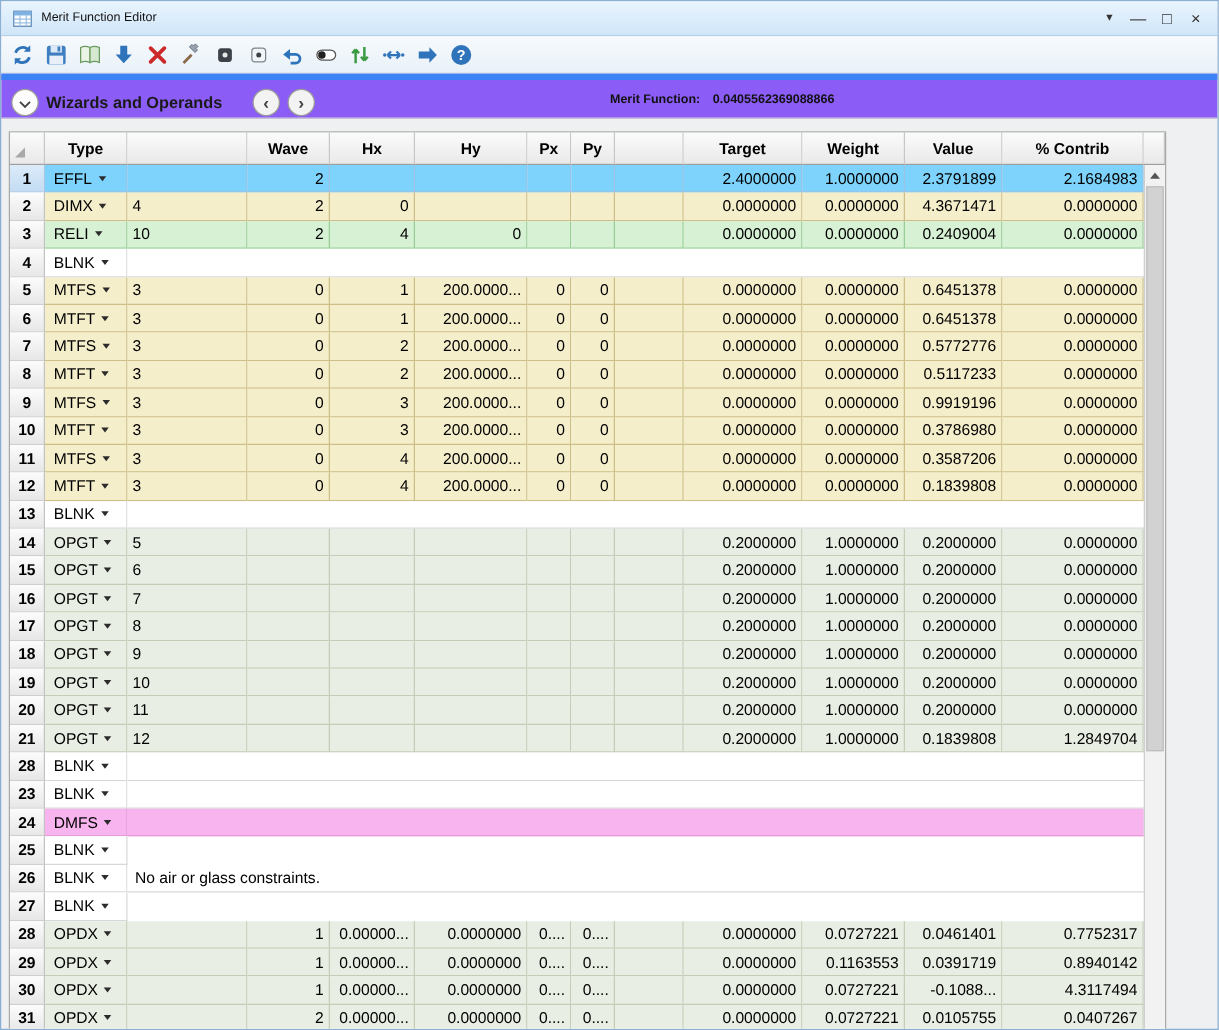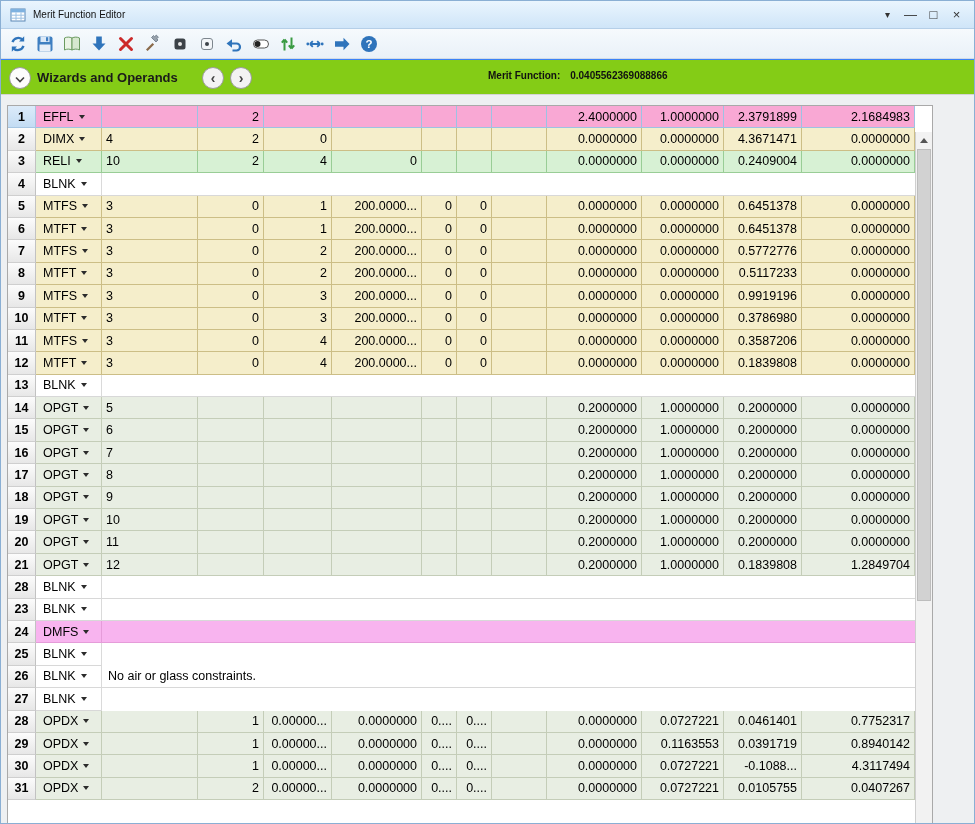--- a/index.html
+++ b/index.html
@@ -13,21 +13,21 @@
   .win-controls{margin-left:auto;display:flex;align-items:center}
   .wc{width:23px;height:22px;display:flex;align-items:center;justify-content:center;font-size:13px;color:#333;cursor:default}
   .wc.menu{font-size:10px}
 
   
   .toolbar{height:30px;background:linear-gradient(#f6fafd,#e9f1f8);border-bottom:1px solid #d2dce6;display:flex;align-items:center;padding:0 4px;gap:1px}
   .tb{width:26px;height:26px;border:none;background:transparent;display:flex;align-items:center;justify-content:center;padding:0}
   .tb svg{display:block}
 
   
-  .wizbar{height:36px;background:#84cc16;border-top:1px solid #3b82f6;border-bottom:1px solid #d4d4d4;position:relative}
+  .wizbar{height:36px;background:#8b5cf6;border-top:5px solid #3b82f6;border-bottom:1px solid #d4d4d4;position:relative}
   .circle{width:22px;height:22px;border-radius:50%;background:#fdfdfd;border:1px solid #9b9b9b;display:flex;align-items:center;justify-content:center;position:absolute;top:7px;font-size:14px;font-weight:bold;color:#444;line-height:1}
   .expander{left:8px}
   .prev{left:201px;background:#f3f3f3}
   .next{left:229px;background:#f3f3f3}
   .wiz-label{position:absolute;left:36px;top:10px;font-size:13px;font-weight:bold;color:#1a1a1a}
   .merit{position:absolute;left:487px;top:10px;font-size:10px;font-weight:bold;color:#111;display:flex;gap:10px}
 
   
   .grid-wrap{position:absolute;left:6px;top:104px;width:926px;height:720px;border:1px solid #a9a9a9;background:#ffffff;overflow:hidden}
   .g-head{display:flex;height:26px}
@@ -39,21 +39,21 @@
   .c-px{width:35px}.c-py{width:35px}.c-gap{width:55px}.c-target{width:95px}.c-weight{width:82px}.c-value{width:78px}
   .c-contrib{width:113px}.c-sb{width:17px}
 
   .g-cell.c-type{justify-content:flex-start;padding-left:7px}
   .g-cell.c-p1{justify-content:flex-start}
   .g-cell.c-merged{flex:1 1 auto;justify-content:flex-start;border-right:none;padding-left:6px}
 
   .dd{width:0;height:0;border-left:3.5px solid transparent;border-right:3.5px solid transparent;border-top:4.5px solid #2b2b2b;margin-left:5px;flex:0 0 auto}
 
   
-  .s-sel  .g-cell{background:#f9a8d4;border-right-color:#9dc2e3;border-bottom-color:#9dc2e3}
+  .s-sel  .g-cell{background:#7dd3fc;border-right-color:#9dc2e3;border-bottom-color:#9dc2e3}
   .s-tan  .g-cell{background:#f5eecb;border-right-color:#ccbe86;border-bottom-color:#ccbe86}
   .s-green .g-cell{background:#d7f1d4;border-right-color:#99cd96;border-bottom-color:#99cd96}
   .s-sage .g-cell{background:#e8eee3;border-right-color:#c4cdb8;border-bottom-color:#c4cdb8}
   .s-white .g-cell{background:#ffffff;border-right-color:#dadada;border-bottom-color:#d8d8d8}
   .s-pink .g-cell{background:#f8b4ef;border-right-color:#e59cd9;border-bottom-color:#e59cd9}
 
   
   .g-row .g-cell.c-num{background:linear-gradient(#fcfcfc,#e7e7e7);border-right-color:#c2c2c2;border-bottom-color:#cfcfcf;font-weight:bold;justify-content:center;padding:0}
   .g-row.s-sel .g-cell.c-num{background:linear-gradient(#dcebfa,#c3dcf3);border-right-color:#a7c6e2;border-bottom-color:#a7c6e2}
 
@@ -213,20 +213,38 @@
   <span class="circle prev">‹</span>
   <span class="circle next">›</span>
   <span class="merit">
     <span>Merit Function:</span>
     <span>0.0405562369088866</span>
   </span>
 </div>
 
 <div class="grid-wrap">
   <div id="grid">
+      <div class="g-head">
+        <div class="g-hcell c-num">
+          <span class="corner-tri"></span>
+        </div>
+        <div class="g-hcell c-type">Type</div>
+        <div class="g-hcell c-p1"></div>
+        <div class="g-hcell c-wave">Wave</div>
+        <div class="g-hcell c-hx">Hx</div>
+        <div class="g-hcell c-hy">Hy</div>
+        <div class="g-hcell c-px">Px</div>
+        <div class="g-hcell c-py">Py</div>
+        <div class="g-hcell c-gap"></div>
+        <div class="g-hcell c-target">Target</div>
+        <div class="g-hcell c-weight">Weight</div>
+        <div class="g-hcell c-value">Value</div>
+        <div class="g-hcell c-contrib">% Contrib</div>
+        <div class="g-hcell c-sb"></div>
+      </div>
       <div>
         <div class="g-row s-sel">
           <div class="g-cell c-num">1</div>
           <div class="g-cell c-type">
             <span>EFFL</span>
             <span class="dd"></span>
           </div>
           <div class="g-cell c-p1"></div>
           <div class="g-cell c-wave">2</div>
           <div class="g-cell c-hx"></div>

